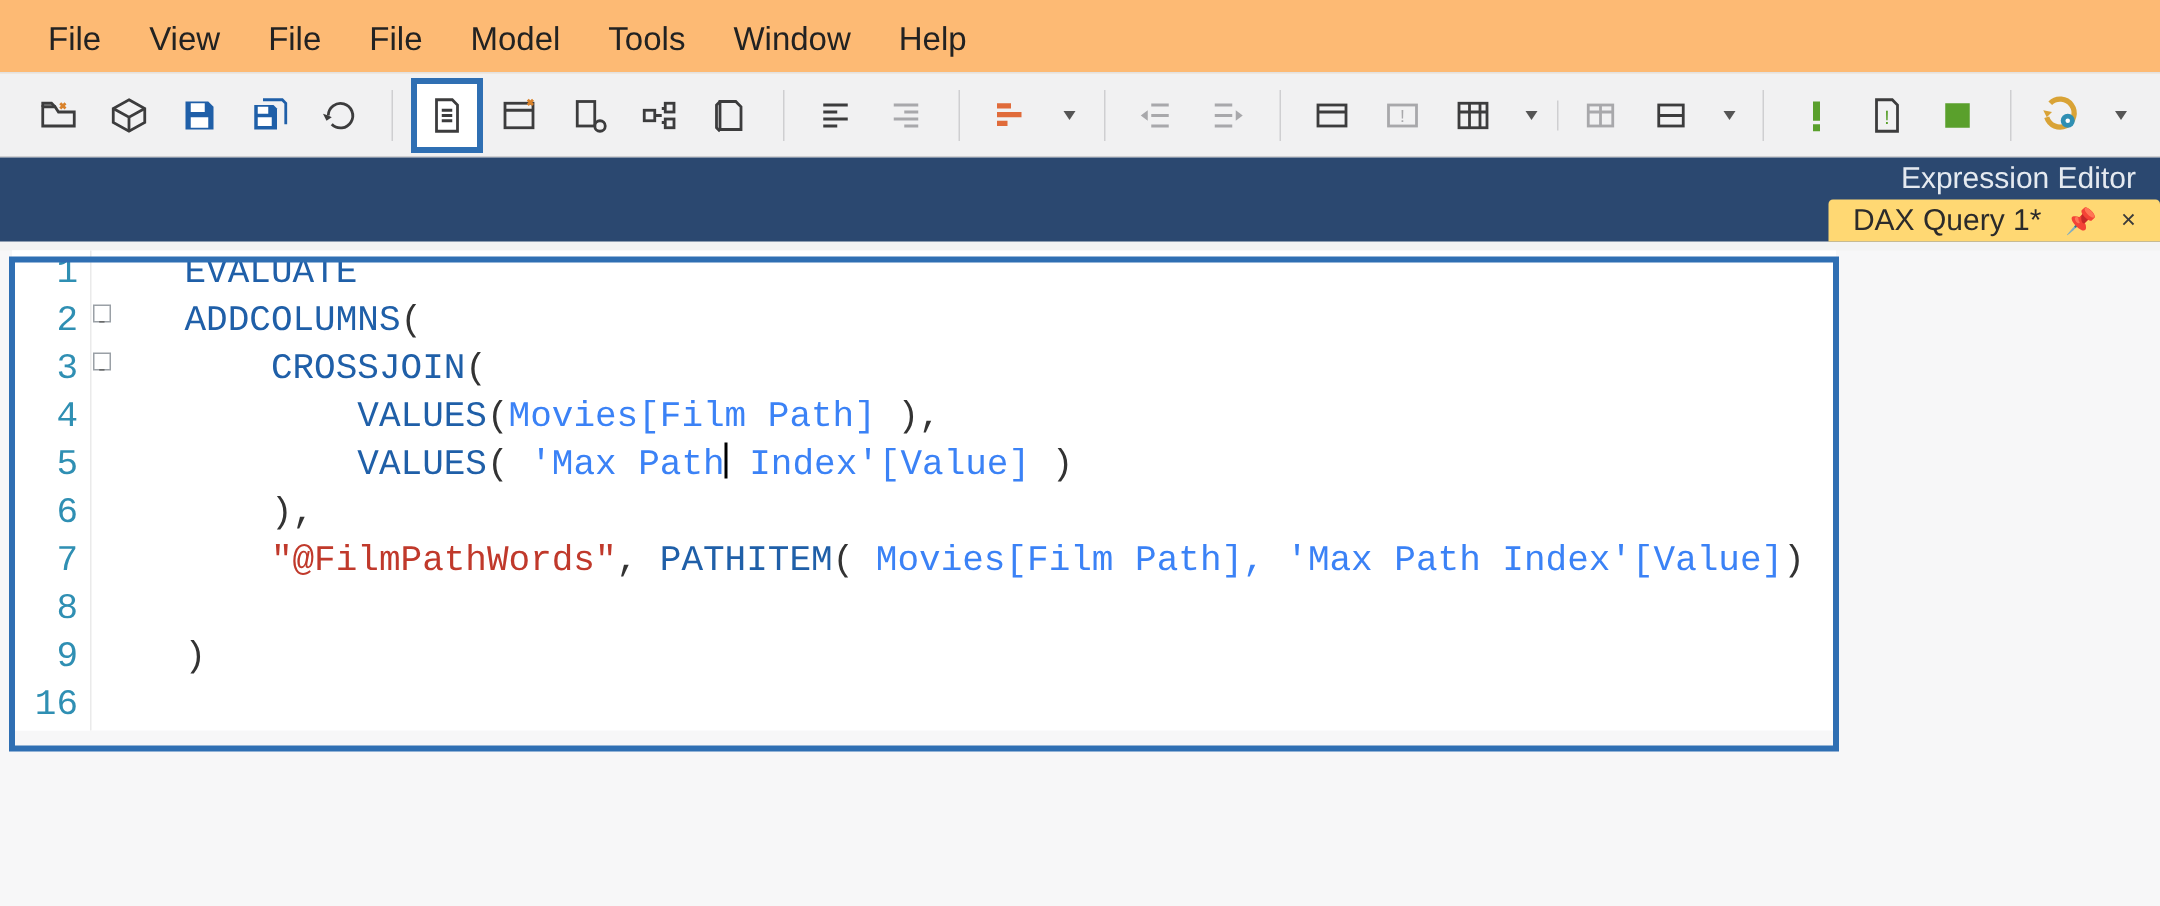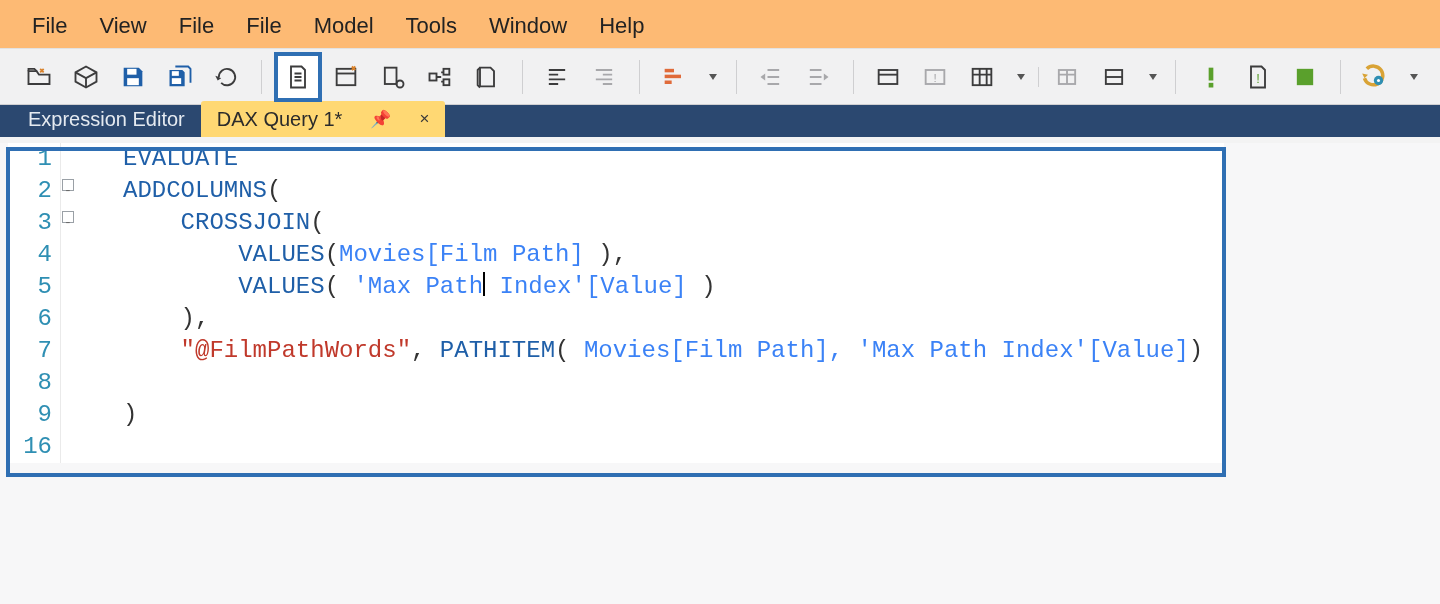--- a/index.html
+++ b/index.html
@@ -65,42 +65,43 @@
     border-left: 4px solid transparent;
     border-right: 4px solid transparent;
     border-top: 6px solid #555;
     margin-left: 4px;
   }
 
   
   .tabstrip {
     display: flex;
     align-items: flex-end;
-    height: 32px;
+    height: 56px;
     background: #2b4870;
     padding-left: 12px;
+    flex-direction: column;
   }
   .tab {
     height: 36px;
     display: flex;
     align-items: center;
     padding: 0 16px;
     font-size: 20px;
     font-weight: 500;
     border-top-left-radius: 3px;
     border-top-right-radius: 3px;
   }
   .tab.inactive {
     color: #e5eaf0;
   }
   .tab.active {
     background: #ffd873;
     color: #2b2b2b;
     font-weight: 500;
-    gap: 22px;
+    gap: 10px;
   }
   .tab .pin, .tab .close {
     font-size: 17px;
     color: #3a3a3a;
     margin-left: 6px;
   }
 
   
   .editor-wrap {
     position: relative;

